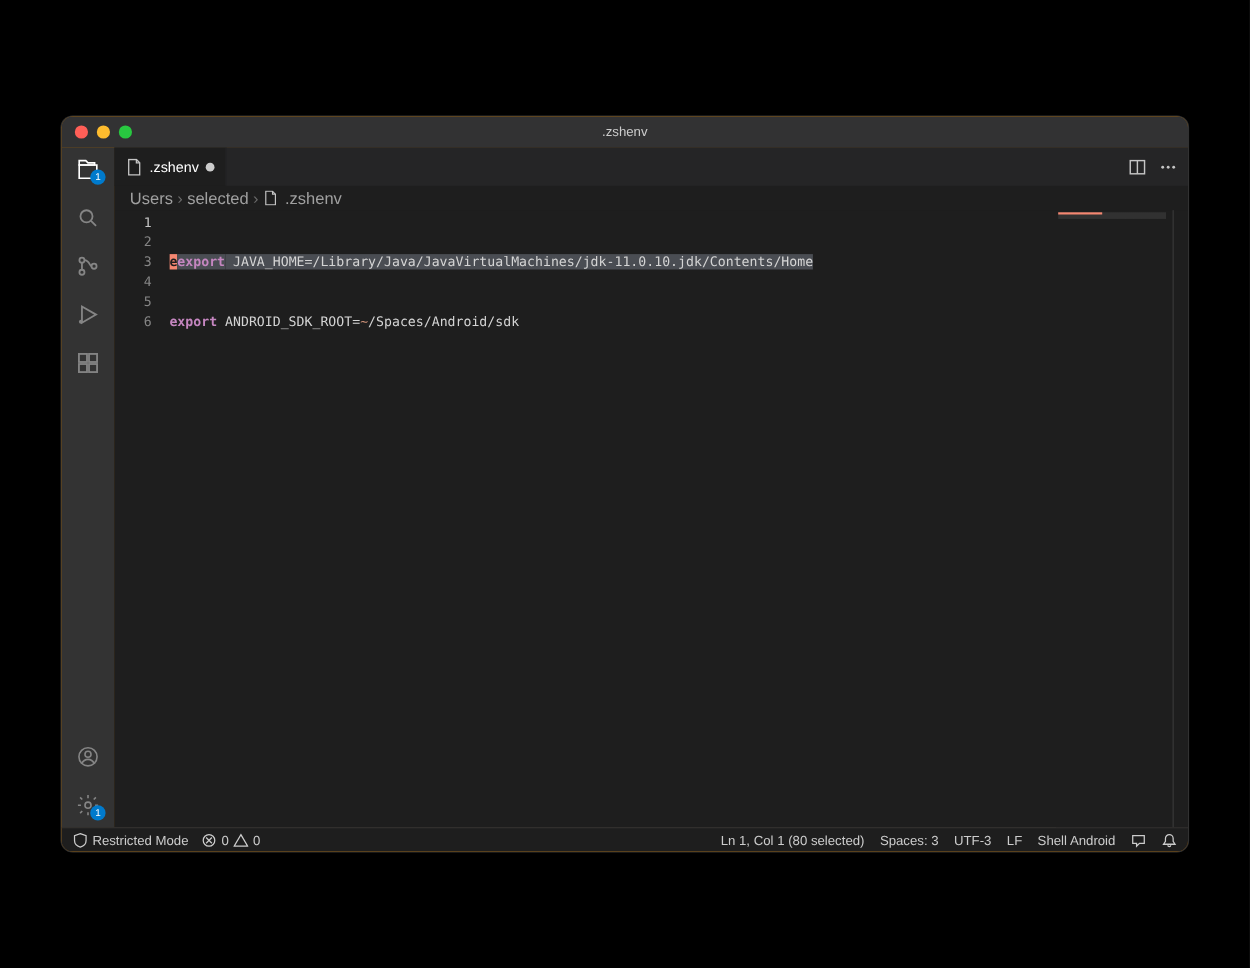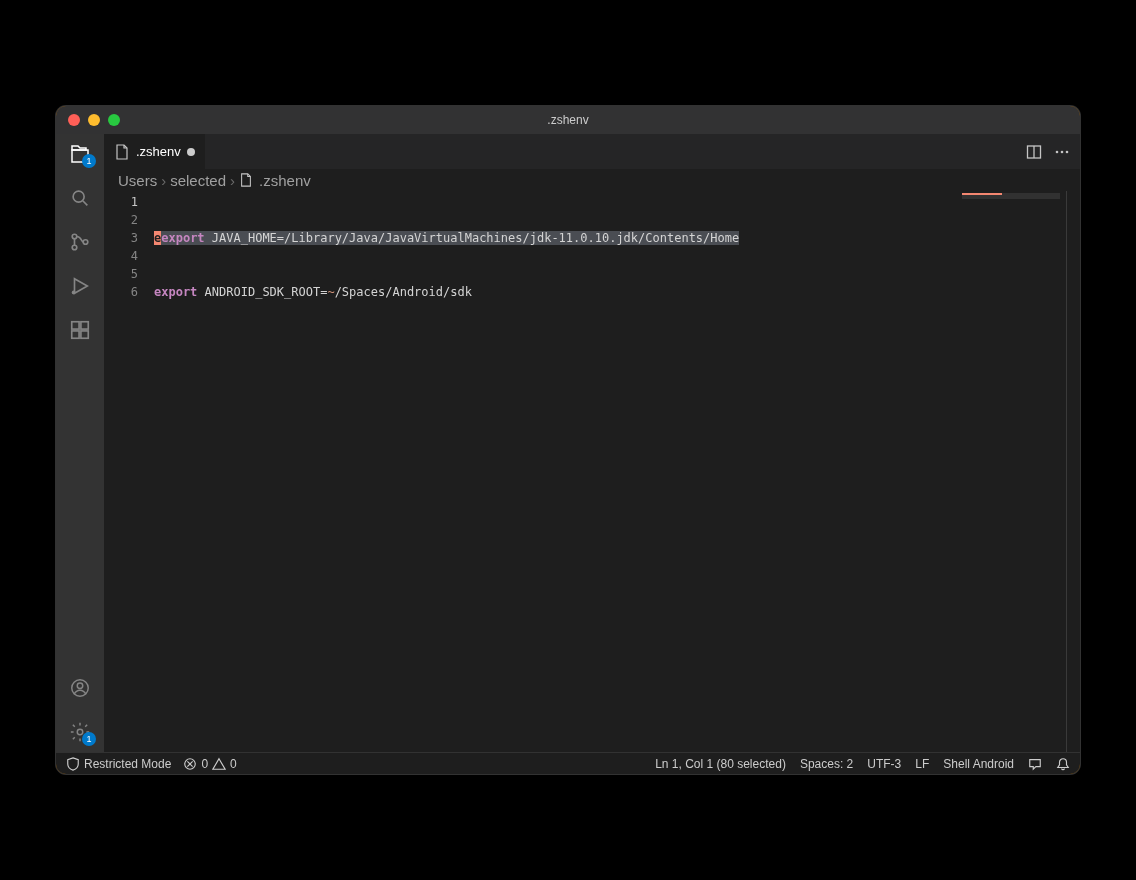--- a/index.html
+++ b/index.html
@@ -385,21 +385,21 @@
             <path d="M8 2l7 12H1z"></path>
           </svg>
         <span>0</span>
       </div>
     </div>
     <div class="group-right">
       <div class="status-item">
         <span>Ln 1, Col 1 (80 selected)</span>
       </div>
       <div class="status-item">
-        <span>Spaces: 2</span>
+        <span>Spaces: 3</span>
       </div>
       <div class="status-item">
         <span>UTF-3</span>
       </div>
       <div class="status-item">
         <span>LF</span>
       </div>
       <div class="status-item">
         <span>Shell Android</span>
       </div>

